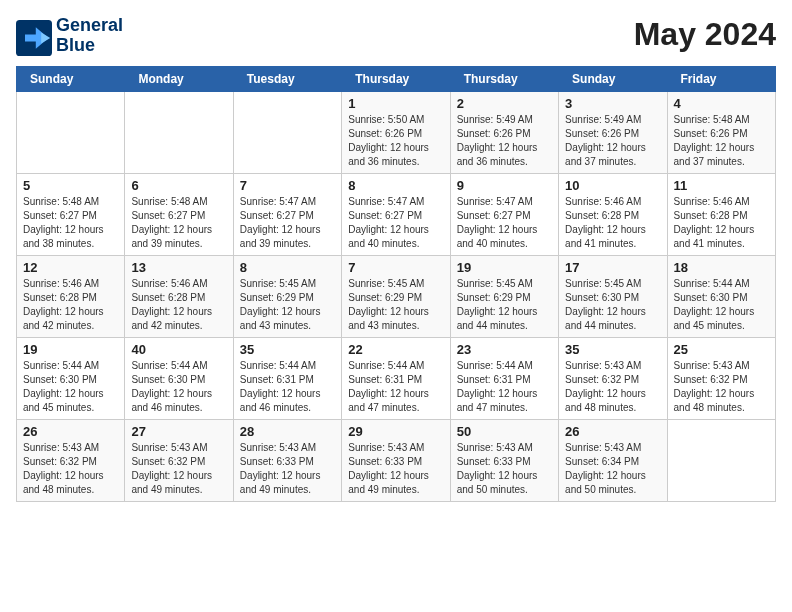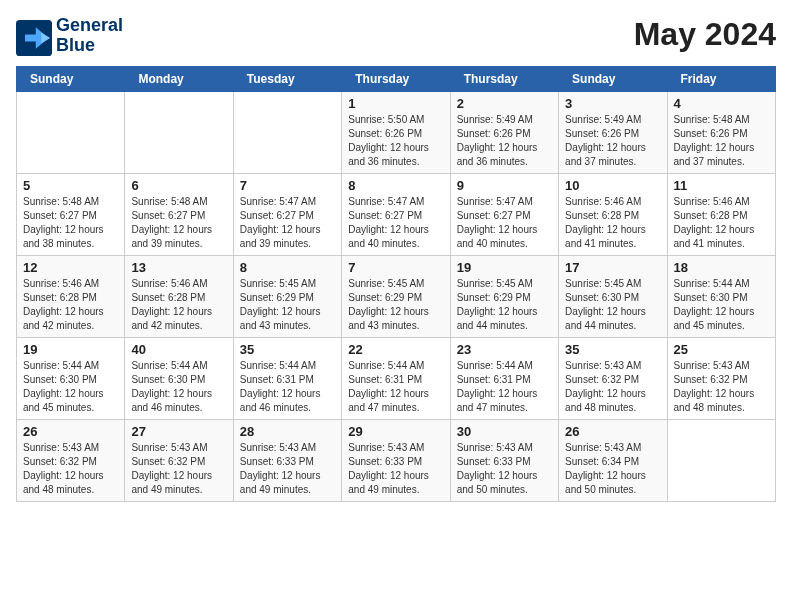--- a/index.html
+++ b/index.html
@@ -326,21 +326,21 @@
 and 49 minutes.</div>
         </td>
         <td>
           <span class="day-num">29</span>
           <div class="day-info" style="white-space: pre-line;">Sunrise: 5:43 AM
 Sunset: 6:33 PM
 Daylight: 12 hours
 and 49 minutes.</div>
         </td>
         <td>
-          <span class="day-num">30</span>
+          <span class="day-num">50</span>
           <div class="day-info" style="white-space: pre-line;">Sunrise: 5:43 AM
 Sunset: 6:33 PM
 Daylight: 12 hours
 and 50 minutes.</div>
         </td>
         <td>
           <span class="day-num">26</span>
           <div class="day-info" style="white-space: pre-line;">Sunrise: 5:43 AM
 Sunset: 6:34 PM
 Daylight: 12 hours

